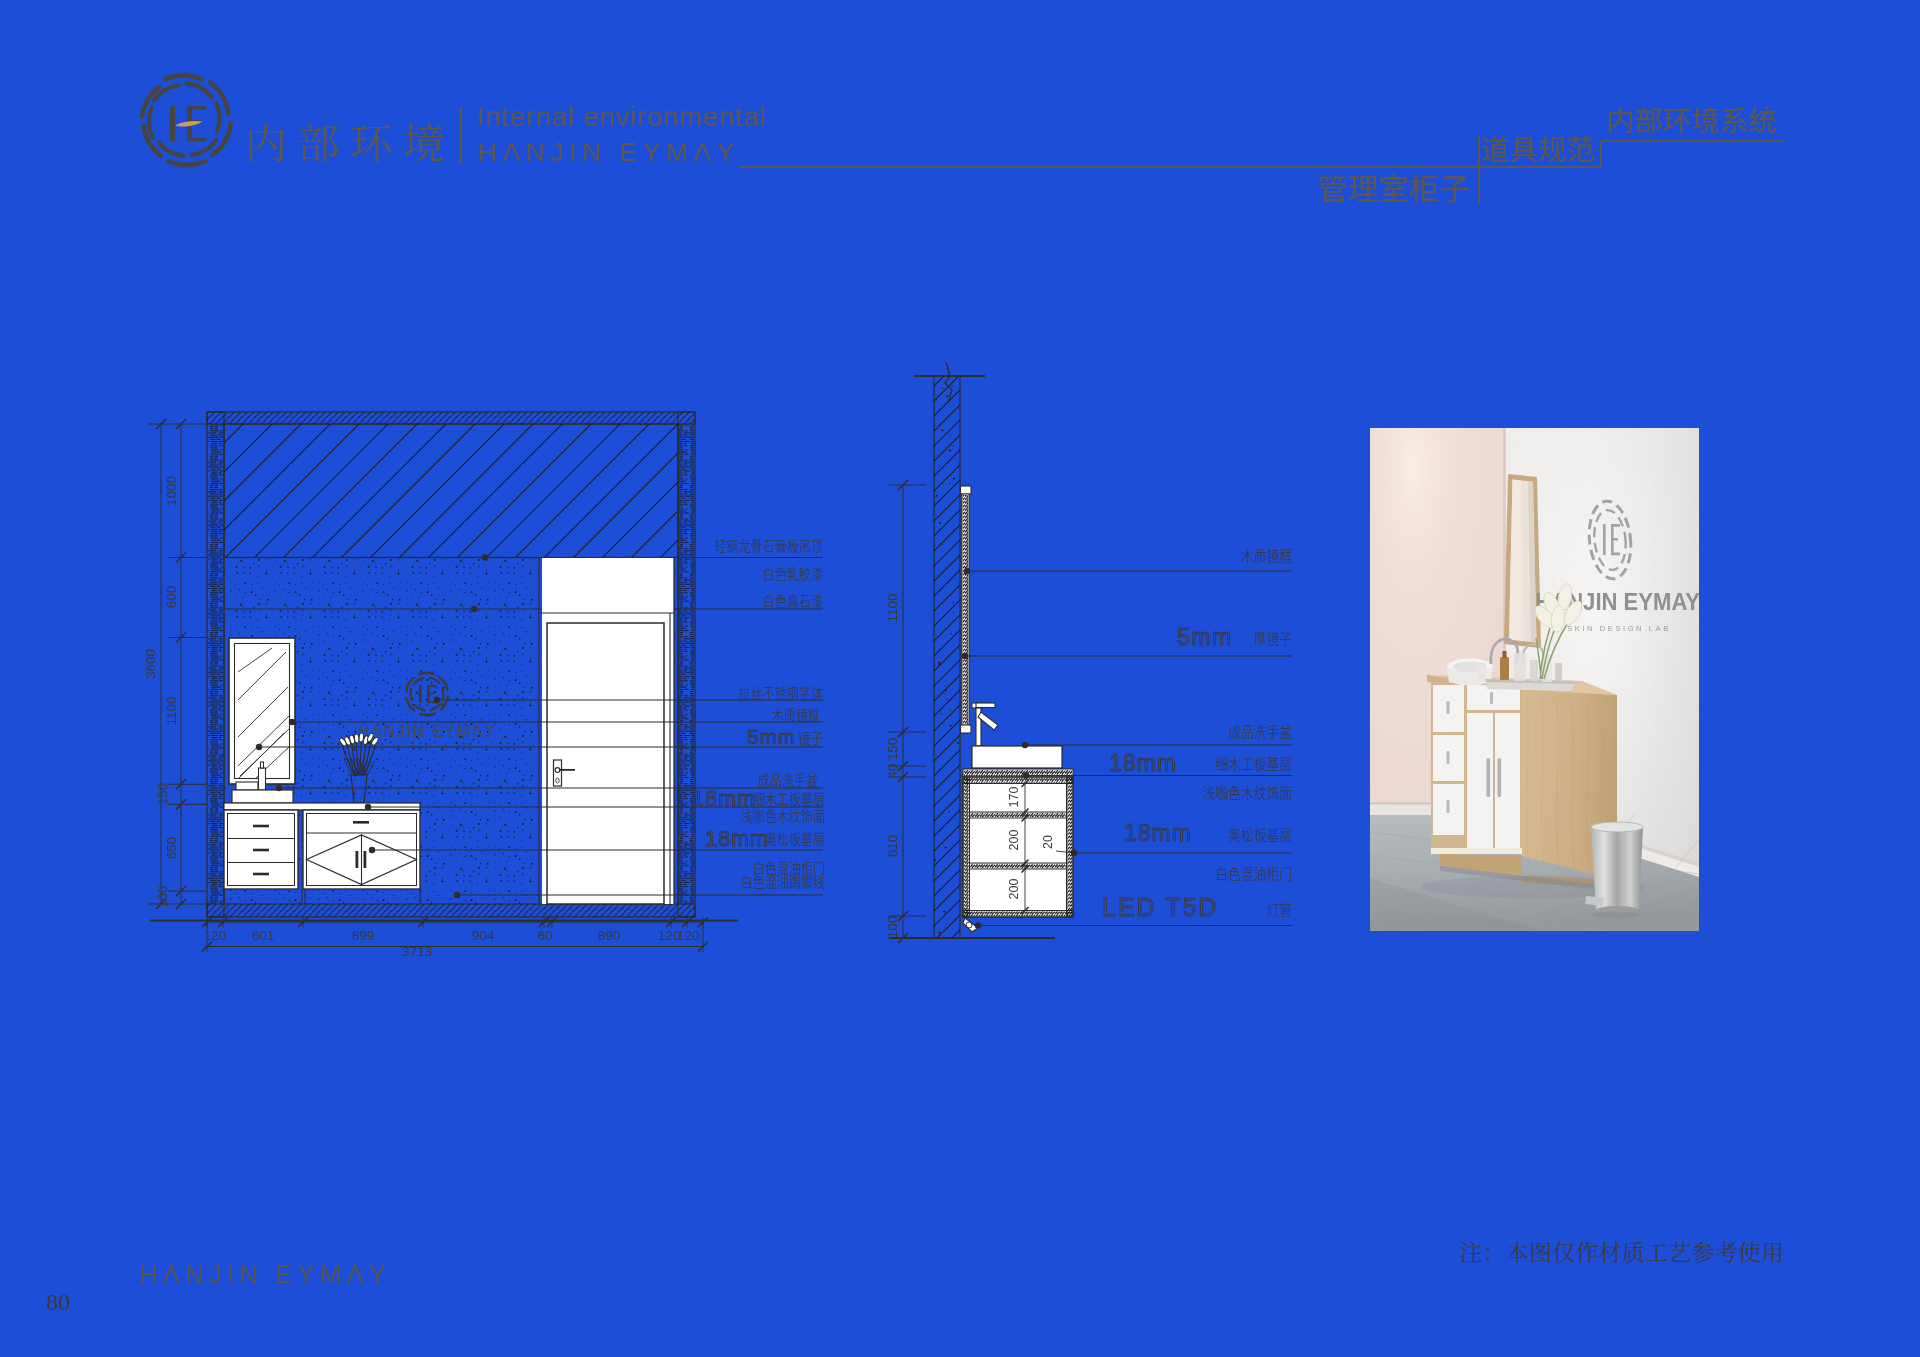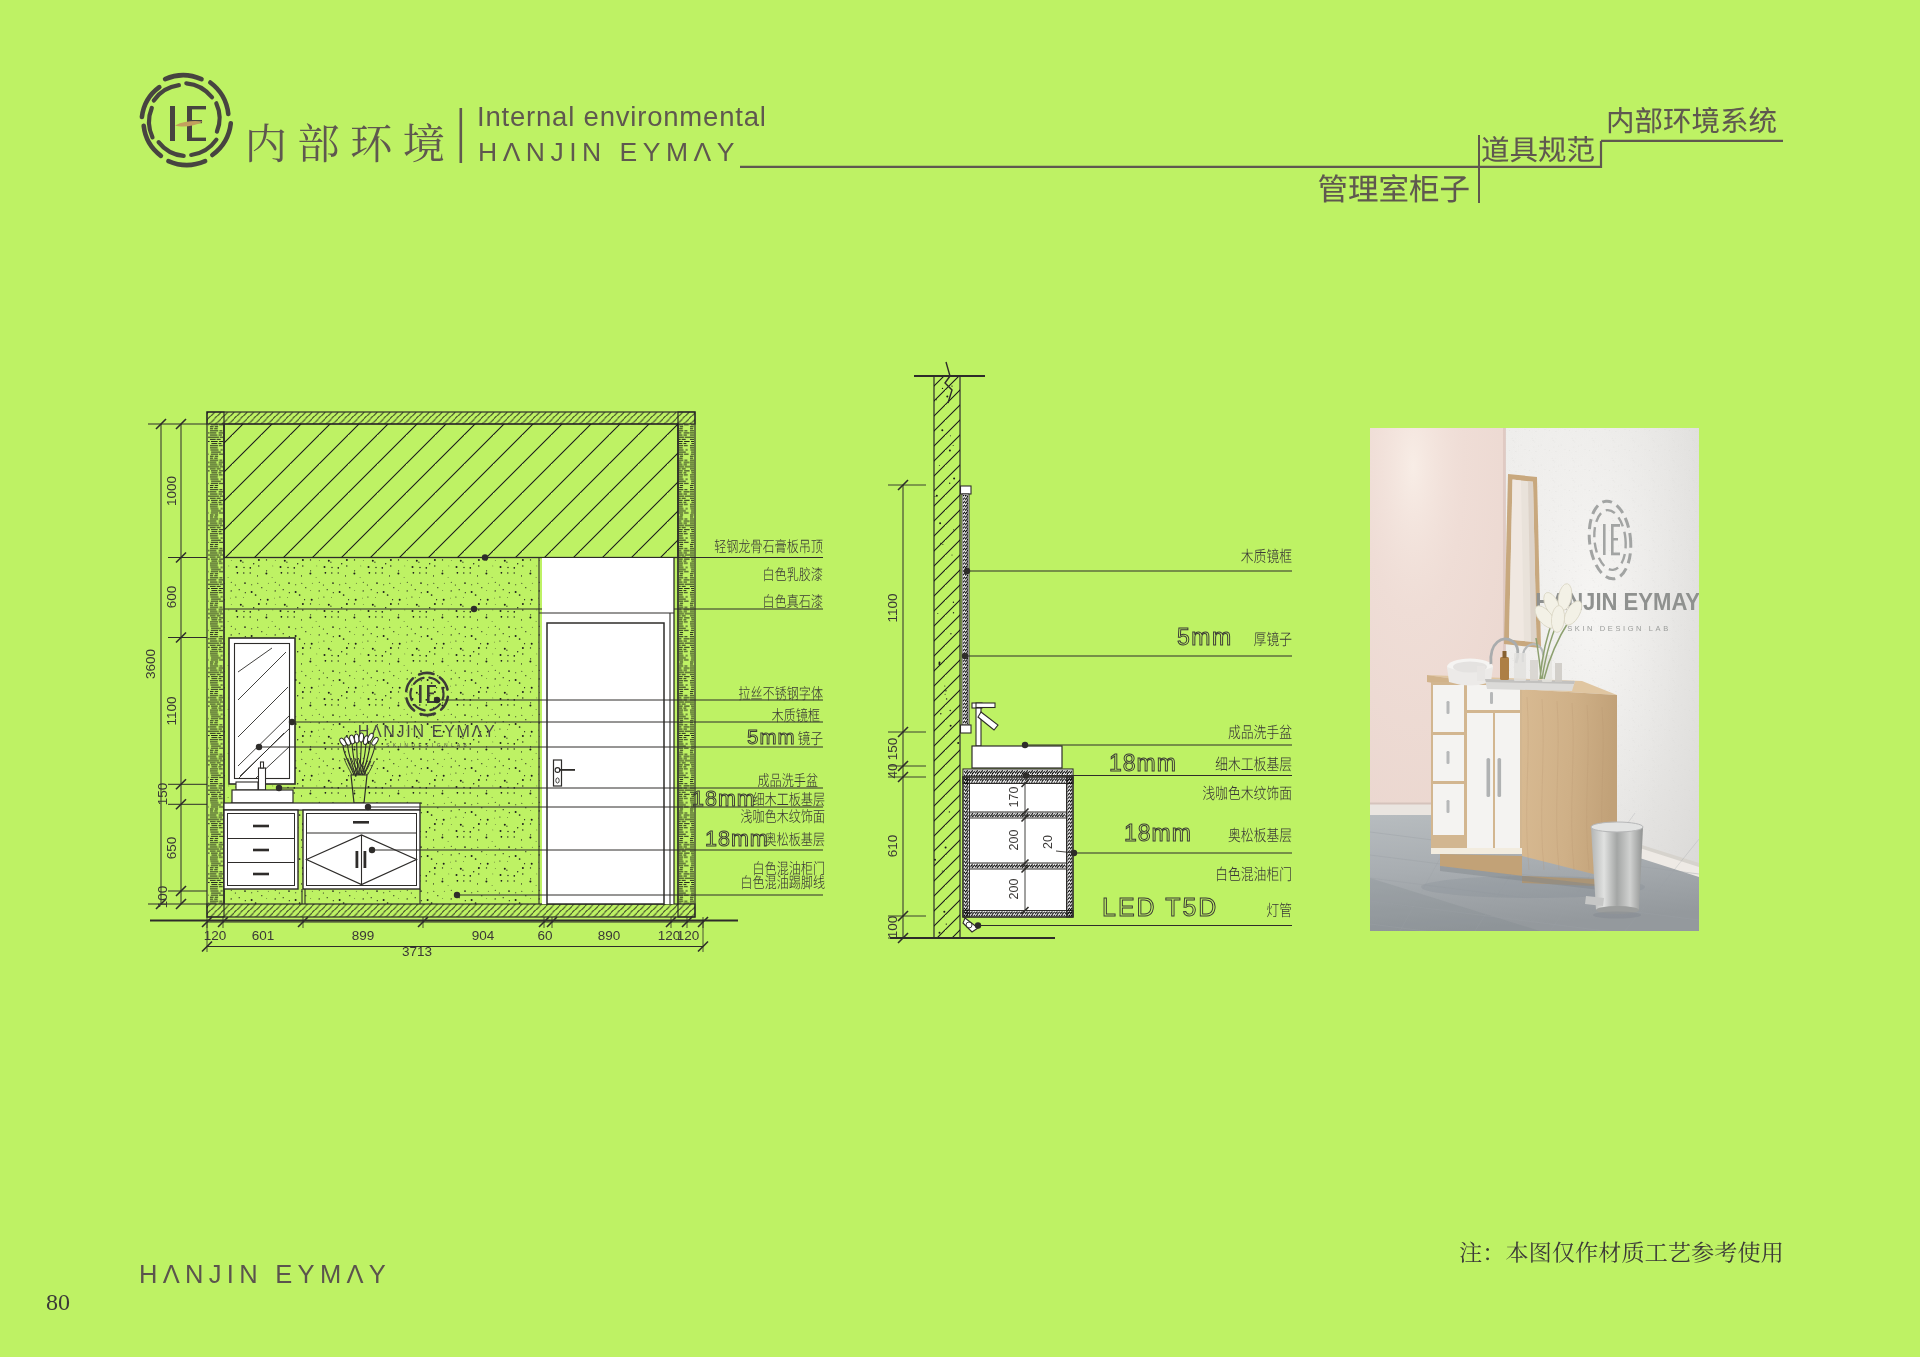--- a/index.html
+++ b/index.html
@@ -1,12 +1,12 @@
 <!DOCTYPE html>
-<html><head><meta charset="utf-8"><style>html,body{margin:0;padding:0;background:#fff;}#page{position:relative;width:1920px;height:1357px;background:#bef264;overflow:hidden;font-family:"Liberation Sans",sans-serif;}#photo{position:absolute;left:1370px;top:428px;width:329px;height:503px;}</style></head><body>
+<html><head><meta charset="utf-8"><style>html,body{margin:0;padding:0;background:#fff;}#page{position:relative;width:1920px;height:1357px;background:#1d4ed8;overflow:hidden;font-family:"Liberation Sans",sans-serif;}#photo{position:absolute;left:1370px;top:428px;width:329px;height:503px;}</style></head><body>
 <div id="page">
     <svg width="1920" height="1357" viewBox="0 0 1920 1357" style="position:absolute;left:0;top:0">
       <defs>
         <pattern id="stip" width="44" height="44" patternUnits="userSpaceOnUse">
           <circle cx="2.4" cy="1.4" r="1.00" fill="#1c1c1c"></circle>
           <circle cx="8.1" cy="5.4" r="0.45" fill="#1c1c1c"></circle>
           <circle cx="17.4" cy="0.8" r="0.85" fill="#1c1c1c"></circle>
           <circle cx="23.8" cy="1.0" r="0.70" fill="#1c1c1c"></circle>
           <circle cx="30.2" cy="1.0" r="0.70" fill="#1c1c1c"></circle>
           <circle cx="37.5" cy="3.9" r="0.55" fill="#1c1c1c"></circle>

